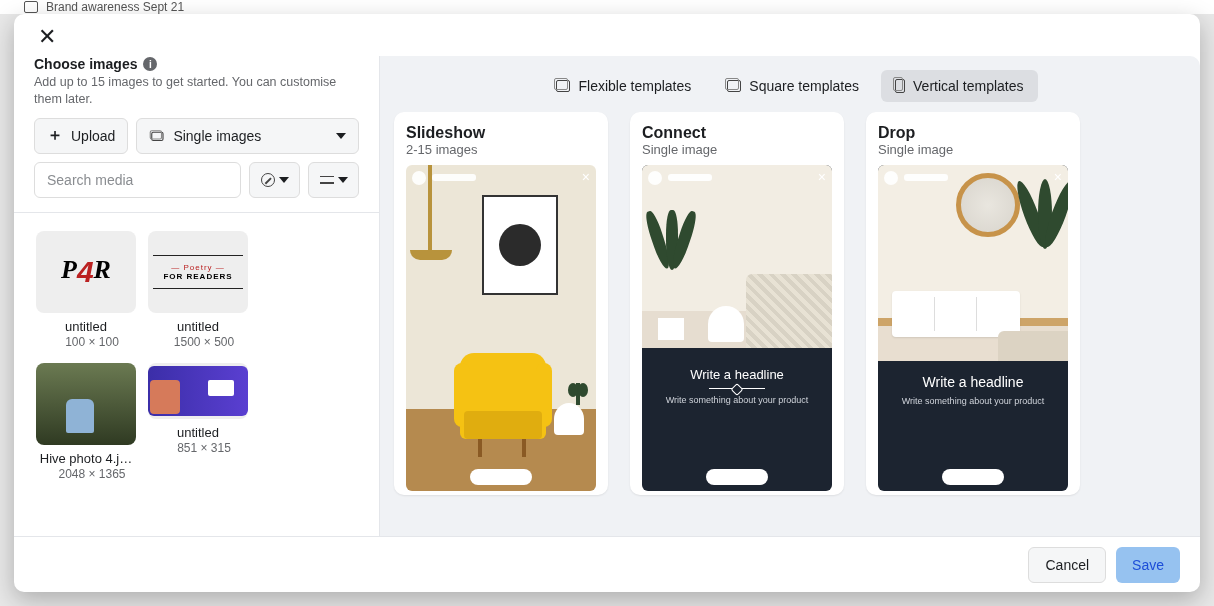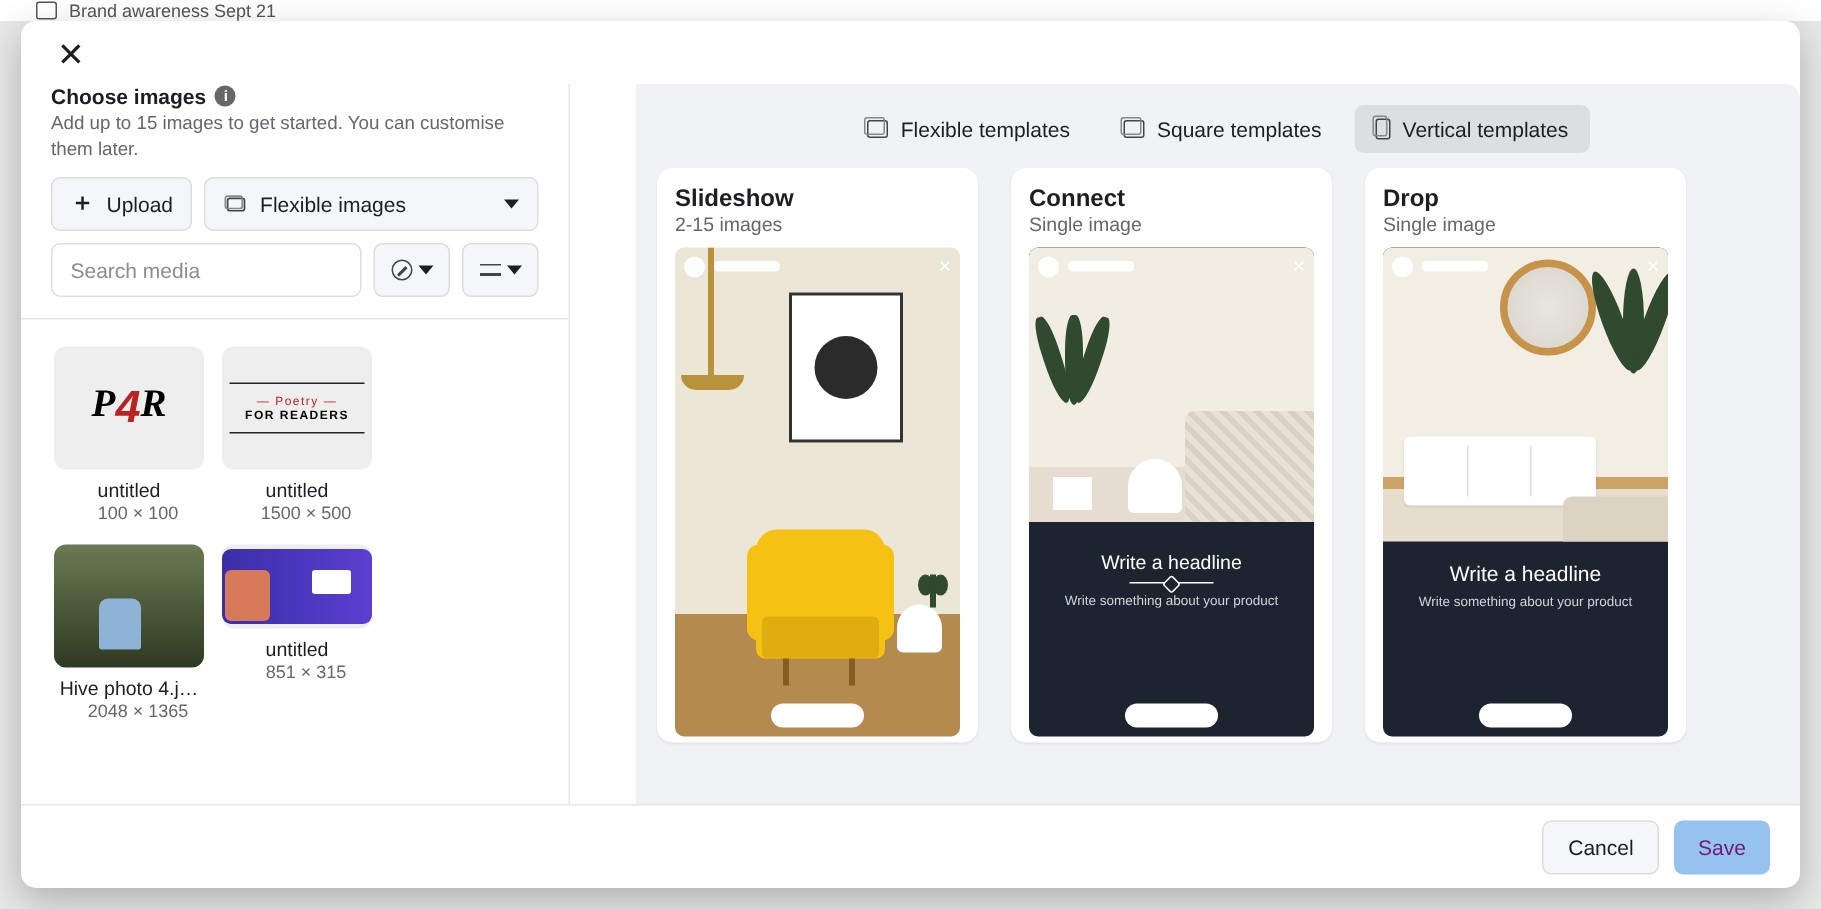--- a/index.html
+++ b/index.html
@@ -8,21 +8,21 @@
   .bg-strip { position: absolute; top: 0; left: 0; right: 0; height: 14px; background: #fff; display: flex; align-items: center; padding-left: 24px; gap: 8px; }
   .bg-folder-icon { width: 14px; height: 12px; border: 1.2px solid #555; border-radius: 2px; }
   .bg-text { font-size: 12px; color: #555; }
 
   .modal { position: absolute; top: 14px; left: 14px; right: 14px; bottom: 14px; background: #fff; border-radius: 10px; box-shadow: 0 8px 24px rgba(0,0,0,0.25); display: flex; flex-direction: column; }
 
   .modal-title-bar { display: flex; align-items: center; justify-content: space-between; padding: 10px 20px 6px 20px; }
   .modal-title { font-size: 17px; font-weight: 700; color: #1c1e21; }
   .close-x { font-size: 22px; color: #1c1e21; cursor: pointer; line-height: 1; padding: 2px 4px; }
 
-  .modal-body { flex: 1; display: flex; overflow: hidden; gap: 44px; }
+  .modal-body { flex: 1; display: flex; overflow: hidden; }
 
   
   .left { width: 366px; display: flex; flex-direction: column; border-right: 1px solid #e4e6ea; }
   .left-top { padding: 0 20px 14px 20px; }
   .choose-row { display: flex; align-items: center; gap: 6px; margin-bottom: 2px; }
   .choose-label { font-size: 14px; font-weight: 700; color: #1c1e21; }
   .info-icon { width: 14px; height: 14px; border-radius: 50%; background: #65676b; color: #fff; font-size: 10px; font-weight: bold; display: flex; align-items: center; justify-content: center; }
   .choose-sub { font-size: 12.5px; color: #65676b; line-height: 1.35; margin-bottom: 10px; }
 
   .btn-row { display: flex; gap: 8px; margin-bottom: 8px; }
@@ -132,21 +132,21 @@
   .pv3 .cabinet::before, .pv3 .cabinet::after { content:""; position:absolute; top:6px; bottom:6px; width:1px; background:#ddd; }
   .pv3 .cabinet::before{ left:33%;} .pv3 .cabinet::after{ left:66%;}
   .pv3 .bed { position:absolute; bottom:0; right:0; width:70px; height:30px; background:#dcd3c3; border-radius:6px 0 0 0; }
   .pv3 .headline { position:absolute; top:64%; left:0; right:0; text-align:center; color:#fff; font-size:14px; }
   .pv3 .sub { font-size:9px; color:#cfd3da; margin-top:6px;}
 
   
   .footer { height: 56px; border-top: 1px solid #e4e6ea; display: flex; align-items: center; justify-content: flex-end; gap: 10px; padding: 0 20px; }
   .fbtn { height: 36px; padding: 0 16px; border-radius: 6px; font-size: 14px; display:flex; align-items:center; cursor:pointer; }
   .fcancel { background: #f5f6f7; color:#1c1e21; border:1px solid #ddd; }
-  .fsave { background: #96c2f0; color:#701a75; border:none; }
+  .fsave { background: #96c2f0; color:#1d4ed8; border:none; }
 
   .account-svg { width:16px; height:12px; }
 </style>
 </head>
 <body>
 
 <div class="bg-strip">
   <span class="bg-folder-icon"></span>
   <span class="bg-text">Brand awareness Sept 21</span>
 </div>
@@ -170,21 +170,21 @@
           <div class="btn btn-upload">
             <span class="plus">＋</span>
             <span>Upload</span>
           </div>
           <div class="btn btn-account">
             <span class="left-part">
               <svg class="account-svg" viewBox="0 0 20 16">
                   <rect x="3" y="3" width="15" height="11" rx="2" fill="none" stroke="#444" stroke-width="1.5"></rect>
                   <rect x="1" y="1" width="15" height="11" rx="2" fill="none" stroke="#888" stroke-width="1.5"></rect>
                 </svg>
-              <span>Flexible images</span>
+              <span>Single images</span>
             </span>
             <span class="caret"></span>
           </div>
         </div>
 
         <div class="search-row">
           <input class="search-input" placeholder="Search media" style="">
           <div class="sq-btn">
             <span class="filter-icon"></span>
             <span class="caret"></span>

